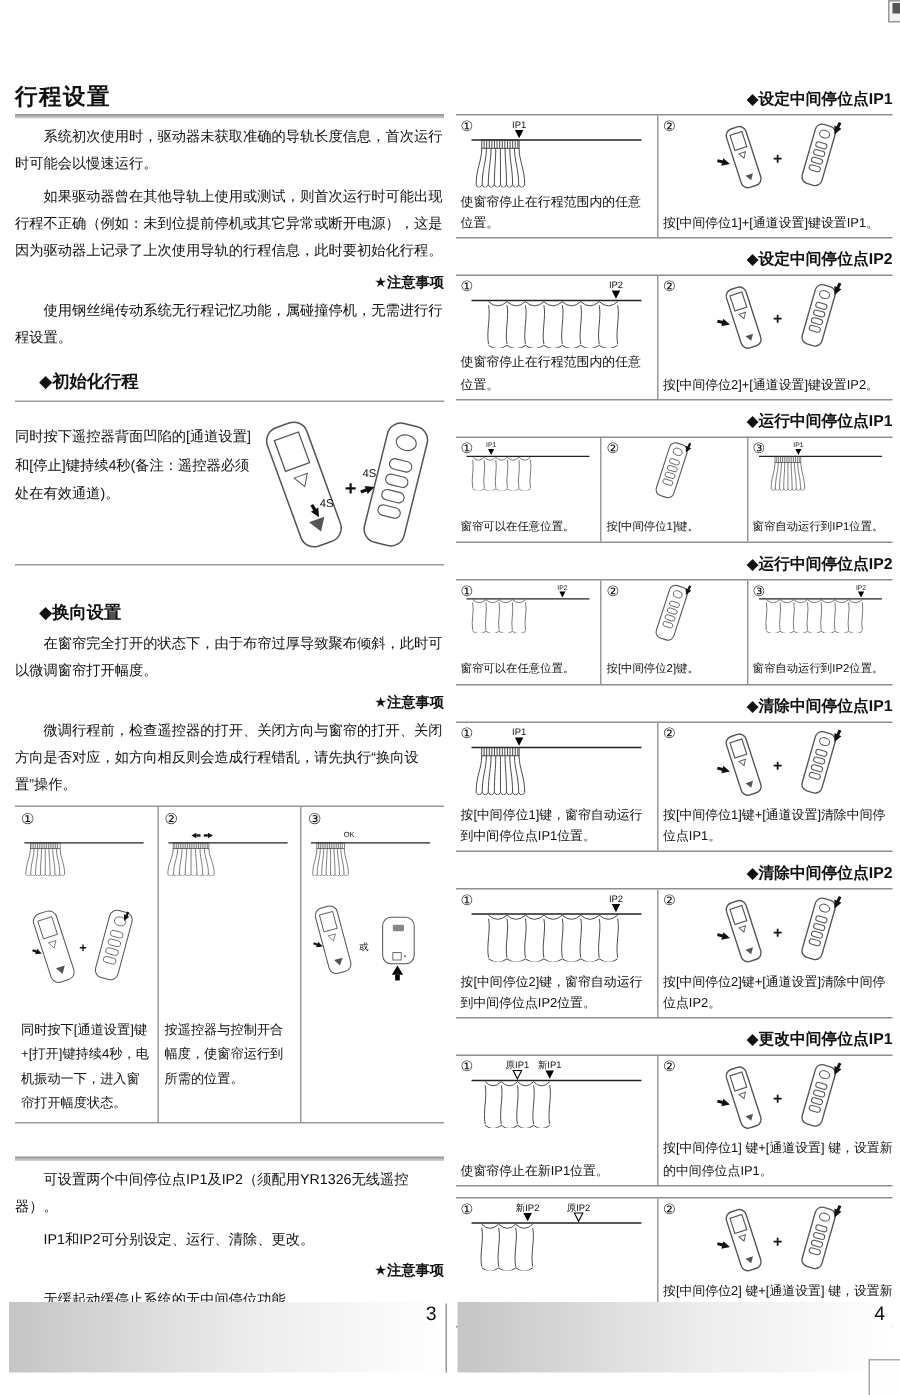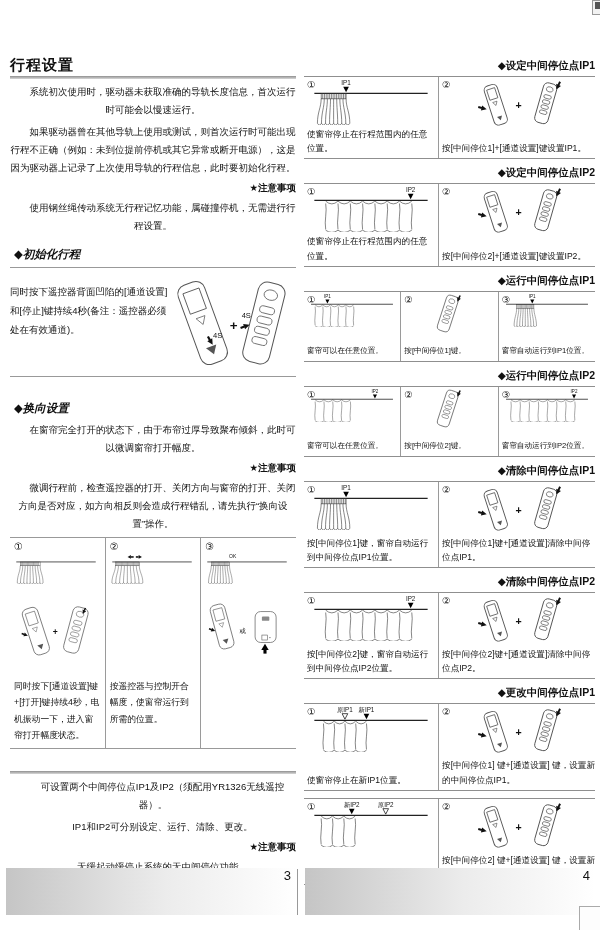--- a/index.html
+++ b/index.html
@@ -7,23 +7,23 @@
     width:600px;height:930px;position:relative;overflow:hidden;
     background:#ffffff;color:#111;
     font-family:"Liberation Sans","DejaVu Sans",sans-serif;
   }
   .page{position:absolute;top:55px;}
   #page-left{left:10px;width:286px;}
   #page-right{left:304px;width:291px;top:52px;}
 
   .sec-title{font-size:15px;font-weight:bold;letter-spacing:1px;line-height:1.3;}
   .h-rule{height:3px;background:linear-gradient(#8f8f8f,#d8d8d8);margin:1px 0 4px 0;}
-  p.body{font-size:9.5px;line-height:1.9;text-indent:2em;margin:4px 0;text-align:center;}
+  p.body{font-size:9.5px;line-height:1.9;text-indent:2em;margin:4px 0;}
   .note-title{font-size:9.5px;font-weight:bold;margin:5px 0 1px 0;text-align:right;}
-  .sub-heading{font-size:11.5px;font-weight:bold;margin:12px 0 5px 4px;font-style:italic;}
+  .sub-heading{font-size:11.5px;font-weight:bold;margin:12px 0 5px 16px;}
 
   .init-row{display:flex;border-top:1px solid #999;border-bottom:1px solid #999;
     padding:8px 0 6px 0;align-items:flex-start;justify-content:space-between;}
   .init-text{font-size:9.5px;line-height:2.0;width:158px;margin:6px 0 0 0;}
   .init-art{flex:1;display:flex;justify-content:center;}
 
   .steps{display:flex;border-top:1px solid #999;border-bottom:1px solid #999;margin-top:4px;}
   .step{flex:1;padding:3px 4px 5px 4px;display:flex;flex-direction:column;}
   .step + .step{border-left:1px solid #9a9a9a;}
   .step-num{font-size:10px;line-height:1.1;}

